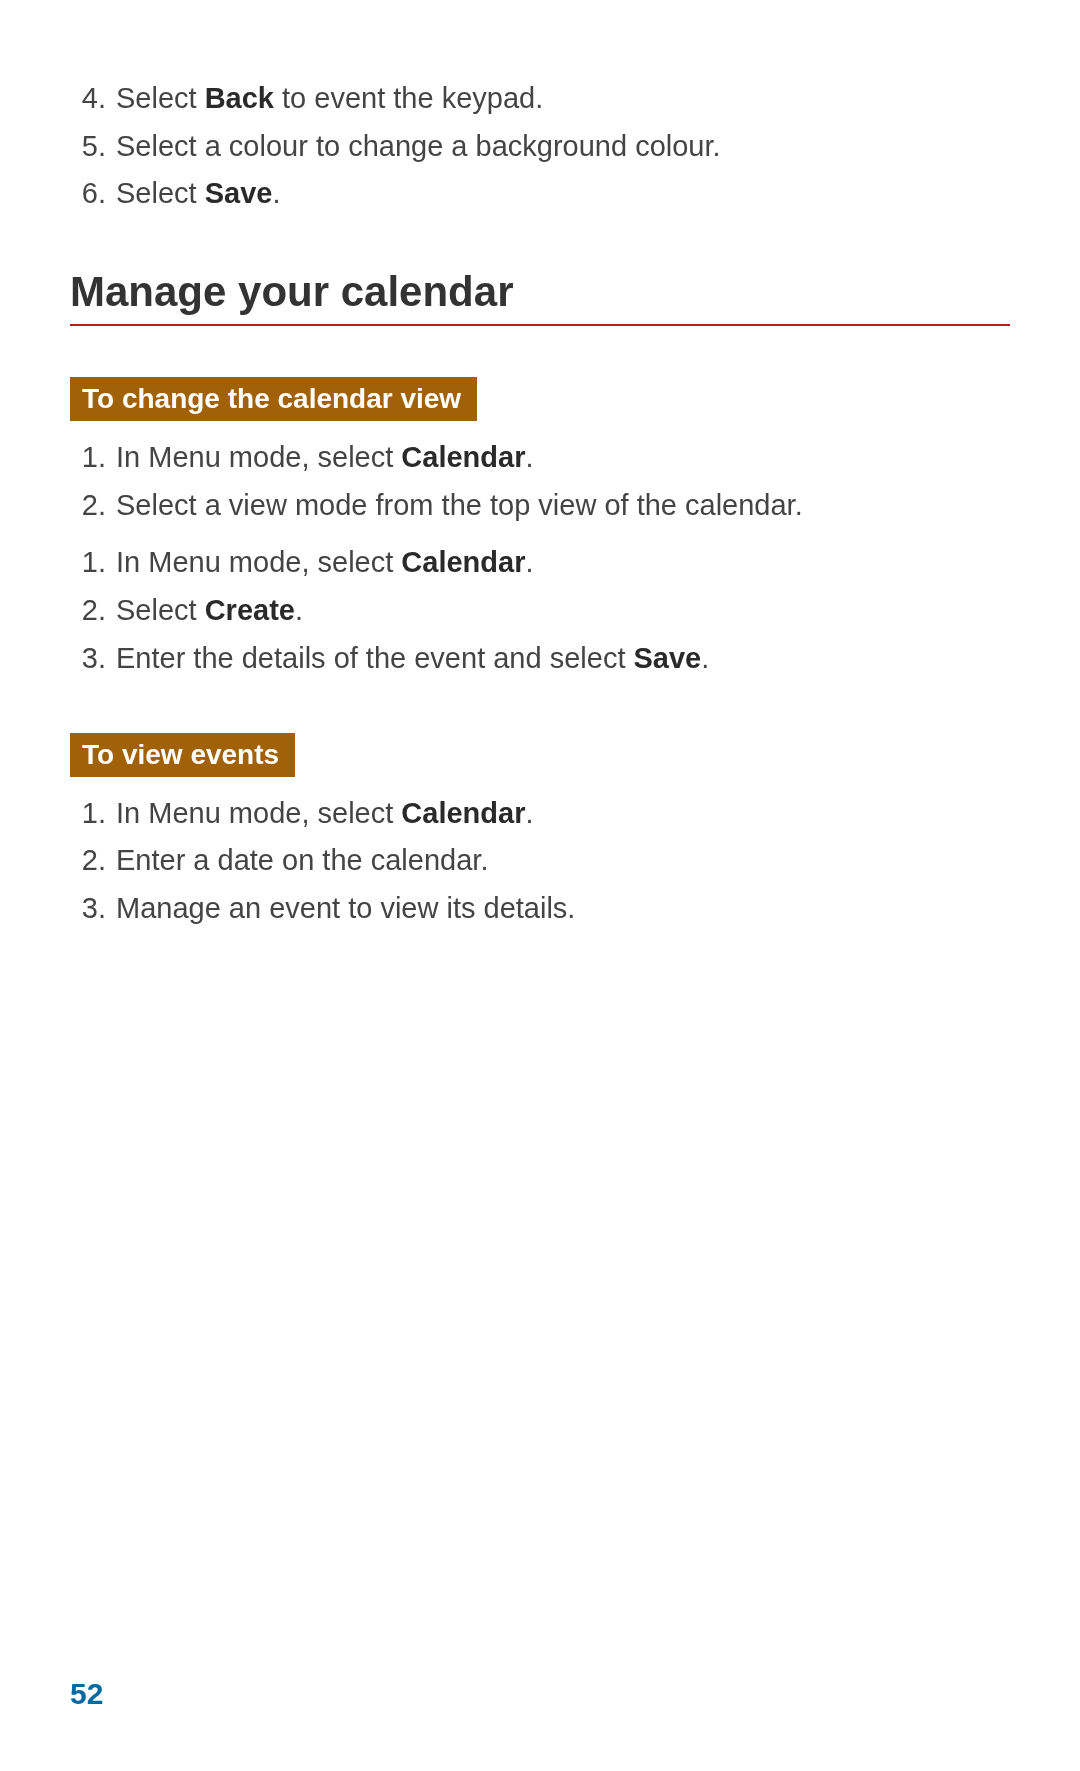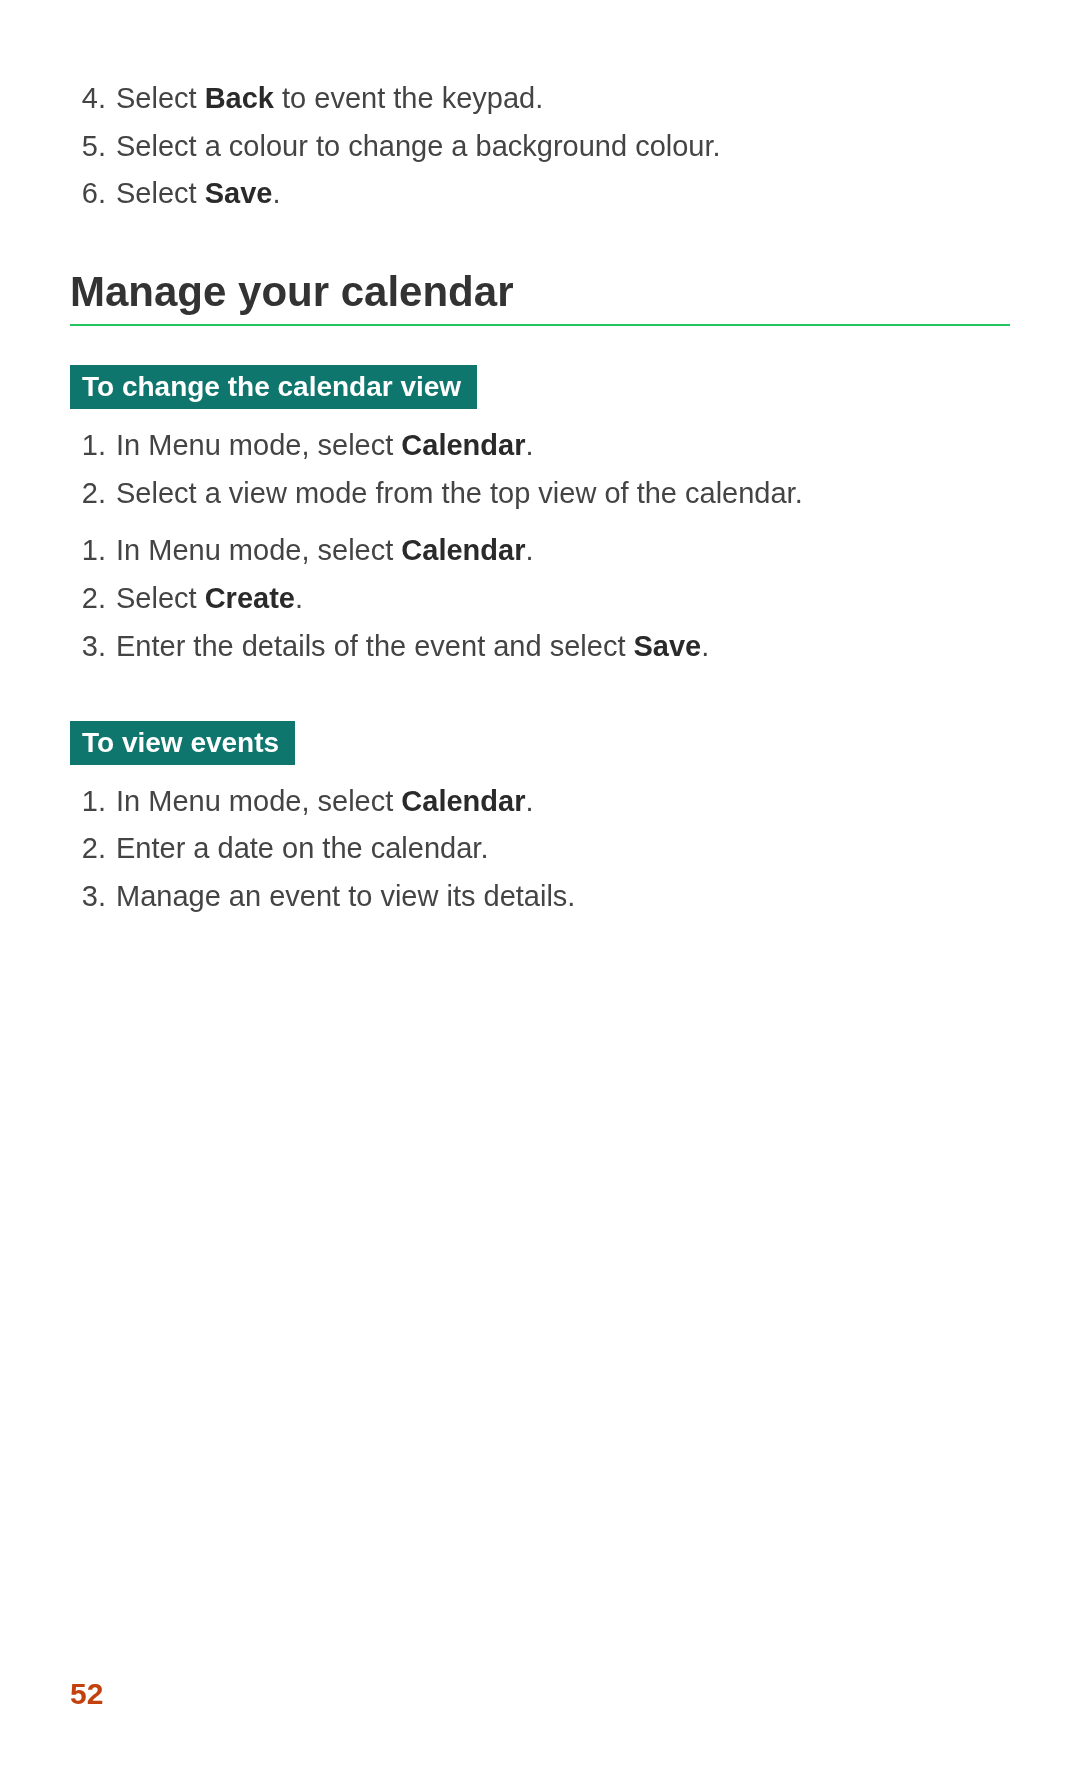--- a/index.html
+++ b/index.html
@@ -37,43 +37,43 @@
     flex: 1;
   }
   .li-text b, .li-text strong {
     font-weight: bold;
     color: #2a2a2a;
   }
   h2.section-title {
     font-size: 42px;
     font-weight: bold;
     color: #333;
-    margin: 55px 0 4px 0;
+    margin: 55px 0 16px 0;
     padding-bottom: 8px;
-    border-bottom: 2px solid #22c55e;
+    border-bottom: 2px solid #b91c1c;
   }
   .sub-band {
     display: inline-block;
-    background: #0f766e;
+    background: #a16207;
     color: #ffffff;
     font-weight: bold;
     font-size: 28px;
     padding: 6px 16px 6px 12px;
     margin: 35px 0 18px 0;
   }
   .block {
     margin-bottom: 20px;
   }
   .page-number {
     position: absolute;
     left: 70px;
     bottom: 60px;
     font-size: 30px;
     font-weight: bold;
-    color: #c2410c;
+    color: #0369a1;
   }
 </style>
 </head>
 <body>
 
 <div class="page">
 
   
   <div class="ol-list block">
     <div class="li-row">

